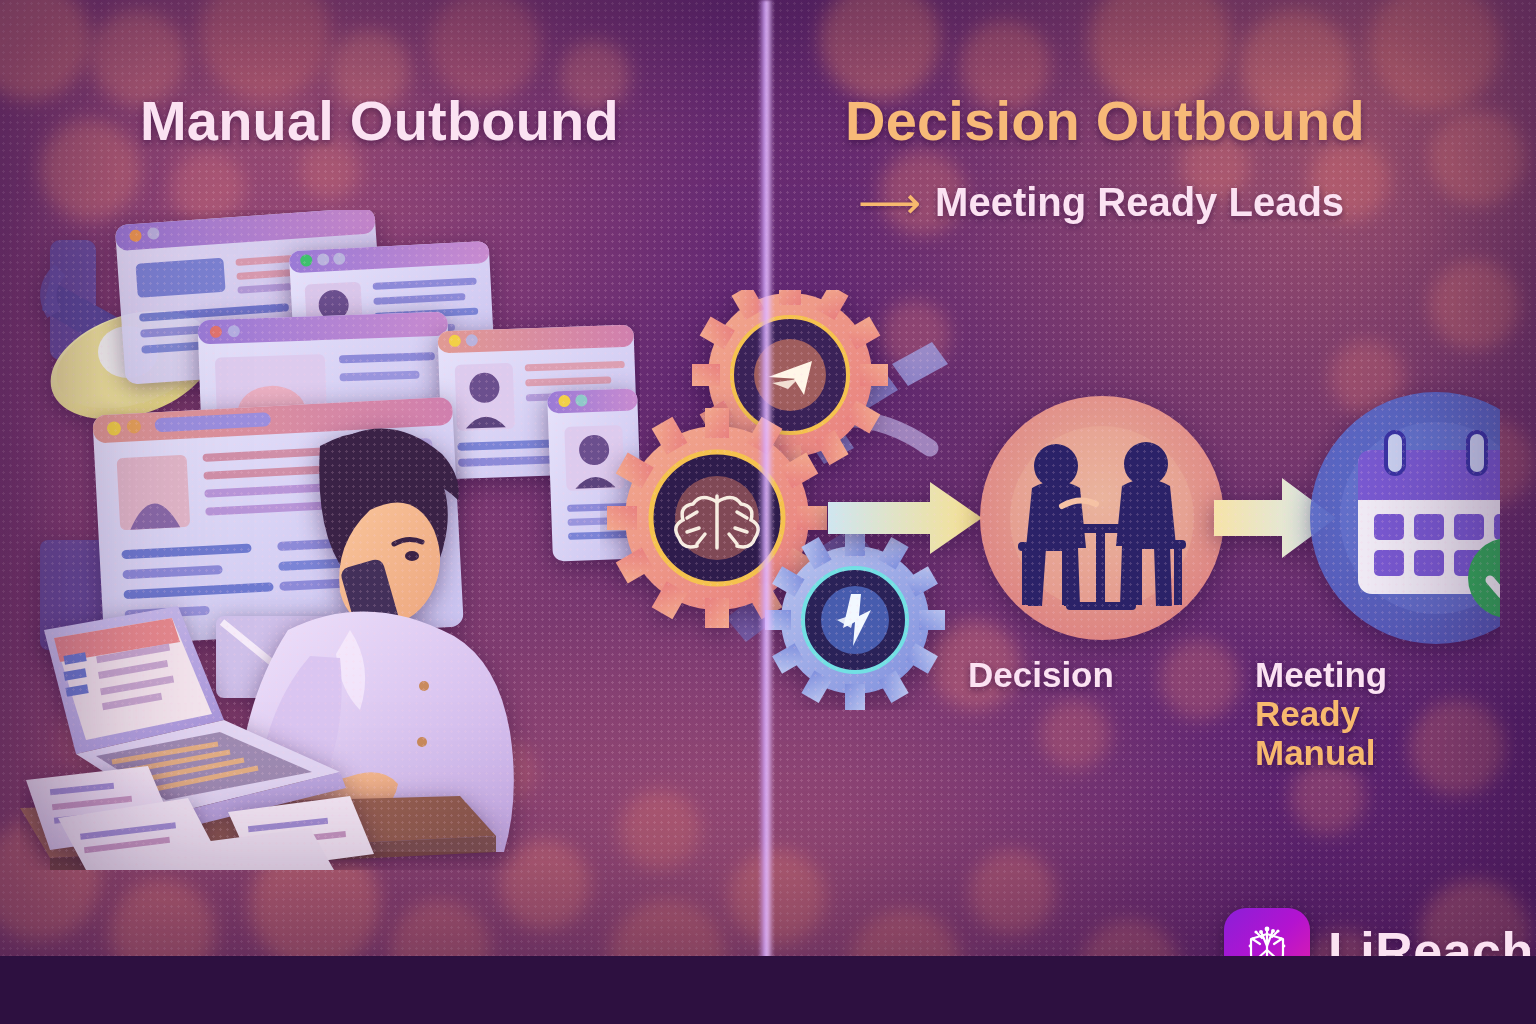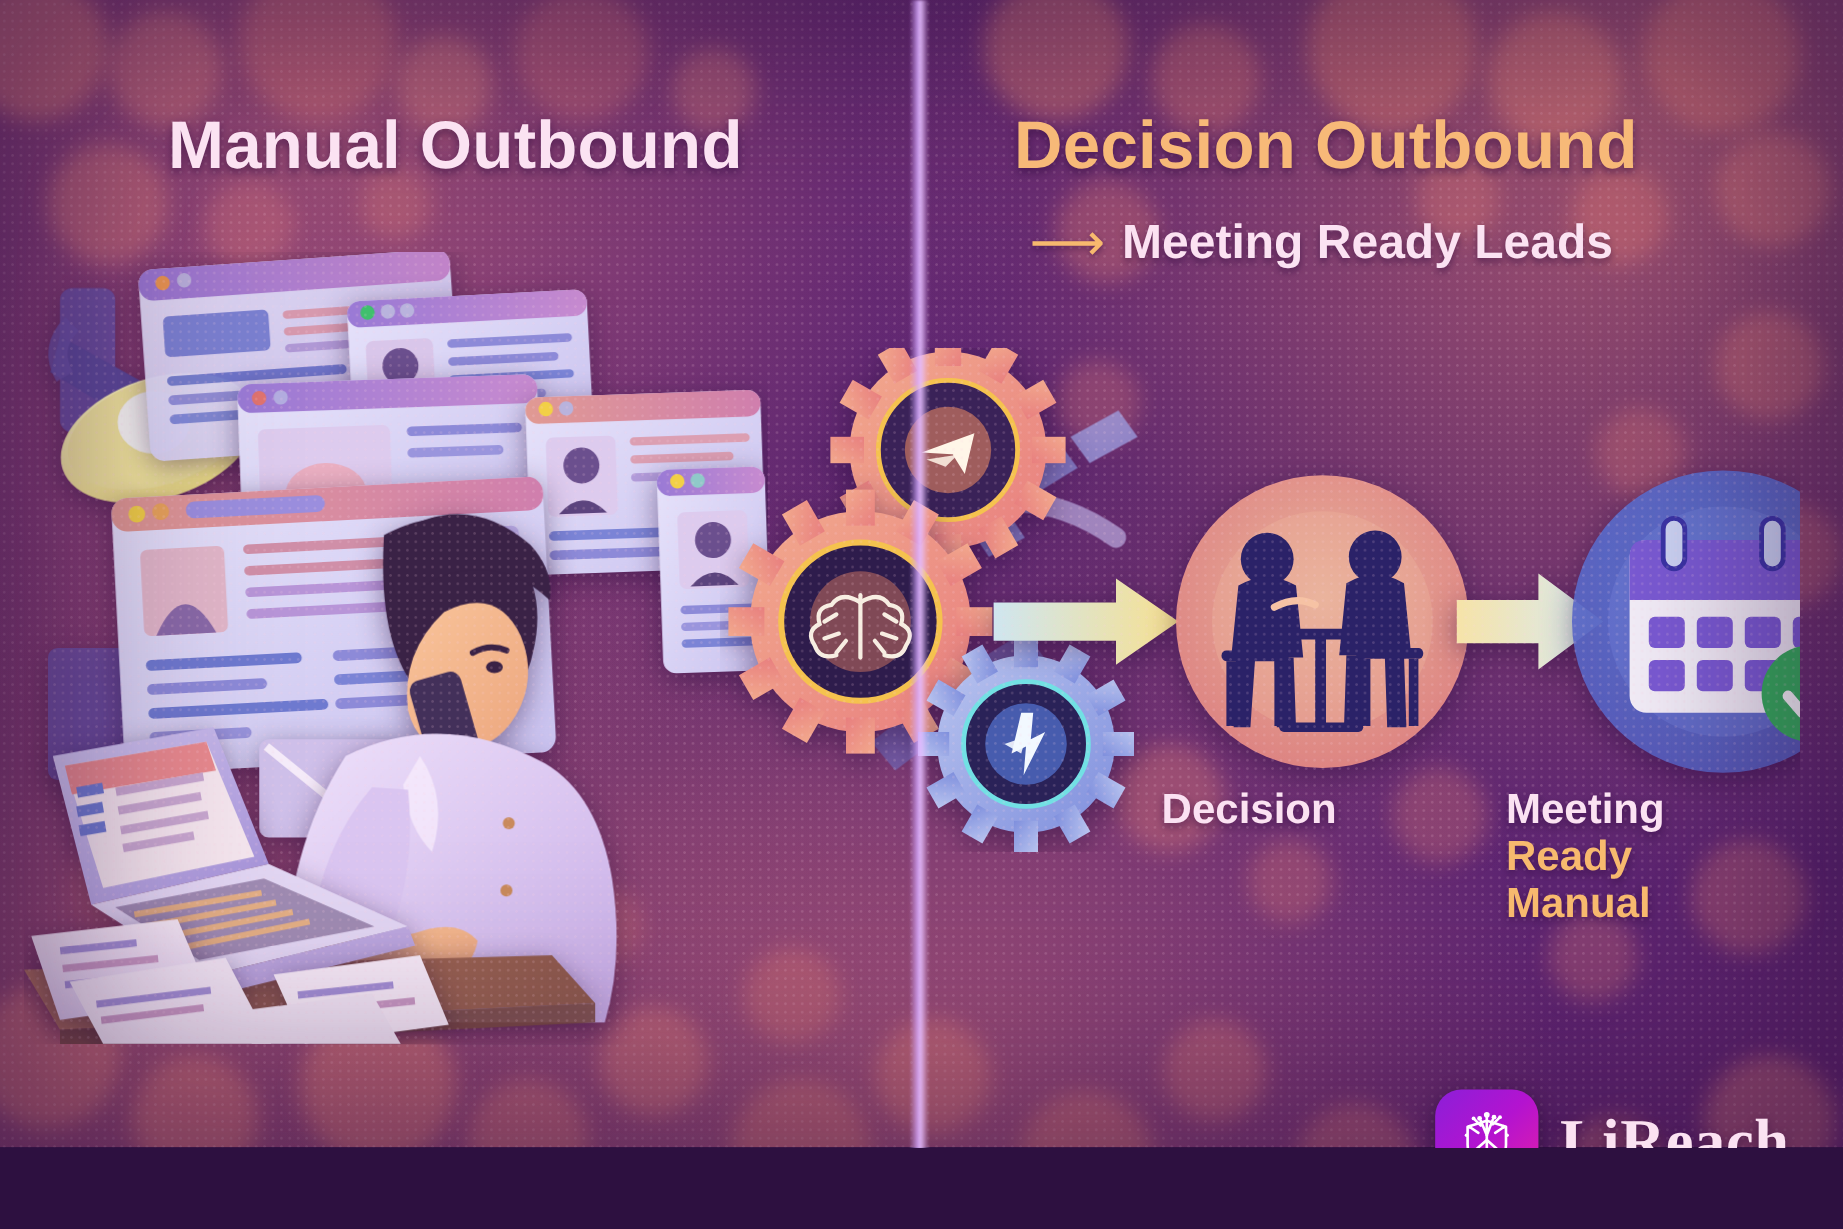--- a/index.html
+++ b/index.html
@@ -31,21 +31,21 @@
   .sub-arrow{color:#f7b96e;font-size:44px;line-height:1;text-shadow:0 2px 5px rgba(45,10,60,.5);}
   .sub-text{font-size:40px;font-weight:bold;color:#fbe2f2;text-shadow:0 3px 6px rgba(45,10,60,.5);}
 
   .label{position:absolute;font-size:35px;font-weight:bold;line-height:1.12;
     text-shadow:0 3px 7px rgba(45,10,60,.55);}
   .label-dm{left:968px;top:655px;color:#fbe2f2;width:215px;}
   .label-mrl{left:1255px;top:655px;width:215px;}
   .label-mrl .w{color:#fbe2f2;}
   .label-mrl .o{color:#f7b96e;}
 
-  .logo{position:absolute;left:1196px;top:908px;display:flex;align-items:center;gap:18px;font-family:Liberation Serif, serif;}
+  .logo{position:absolute;left:1224px;top:908px;display:flex;align-items:center;gap:18px;}
   .logo-mark{width:86px;height:86px;border-radius:22px;
     background:linear-gradient(135deg,#8b1fd8 0%,#b313d0 48%,#e71fa5 100%);
     box-shadow:0 4px 14px rgba(30,5,45,.5);display:flex;align-items:center;justify-content:center;}
   .logo-text{font-size:52px;font-weight:bold;color:#fbe2f2;letter-spacing:.5px;
     text-shadow:0 3px 7px rgba(45,10,60,.5);}
 
   .art{position:absolute;}
   .soft{filter:drop-shadow(0 6px 12px rgba(35,8,55,.45));}
 </style>
 </head>

